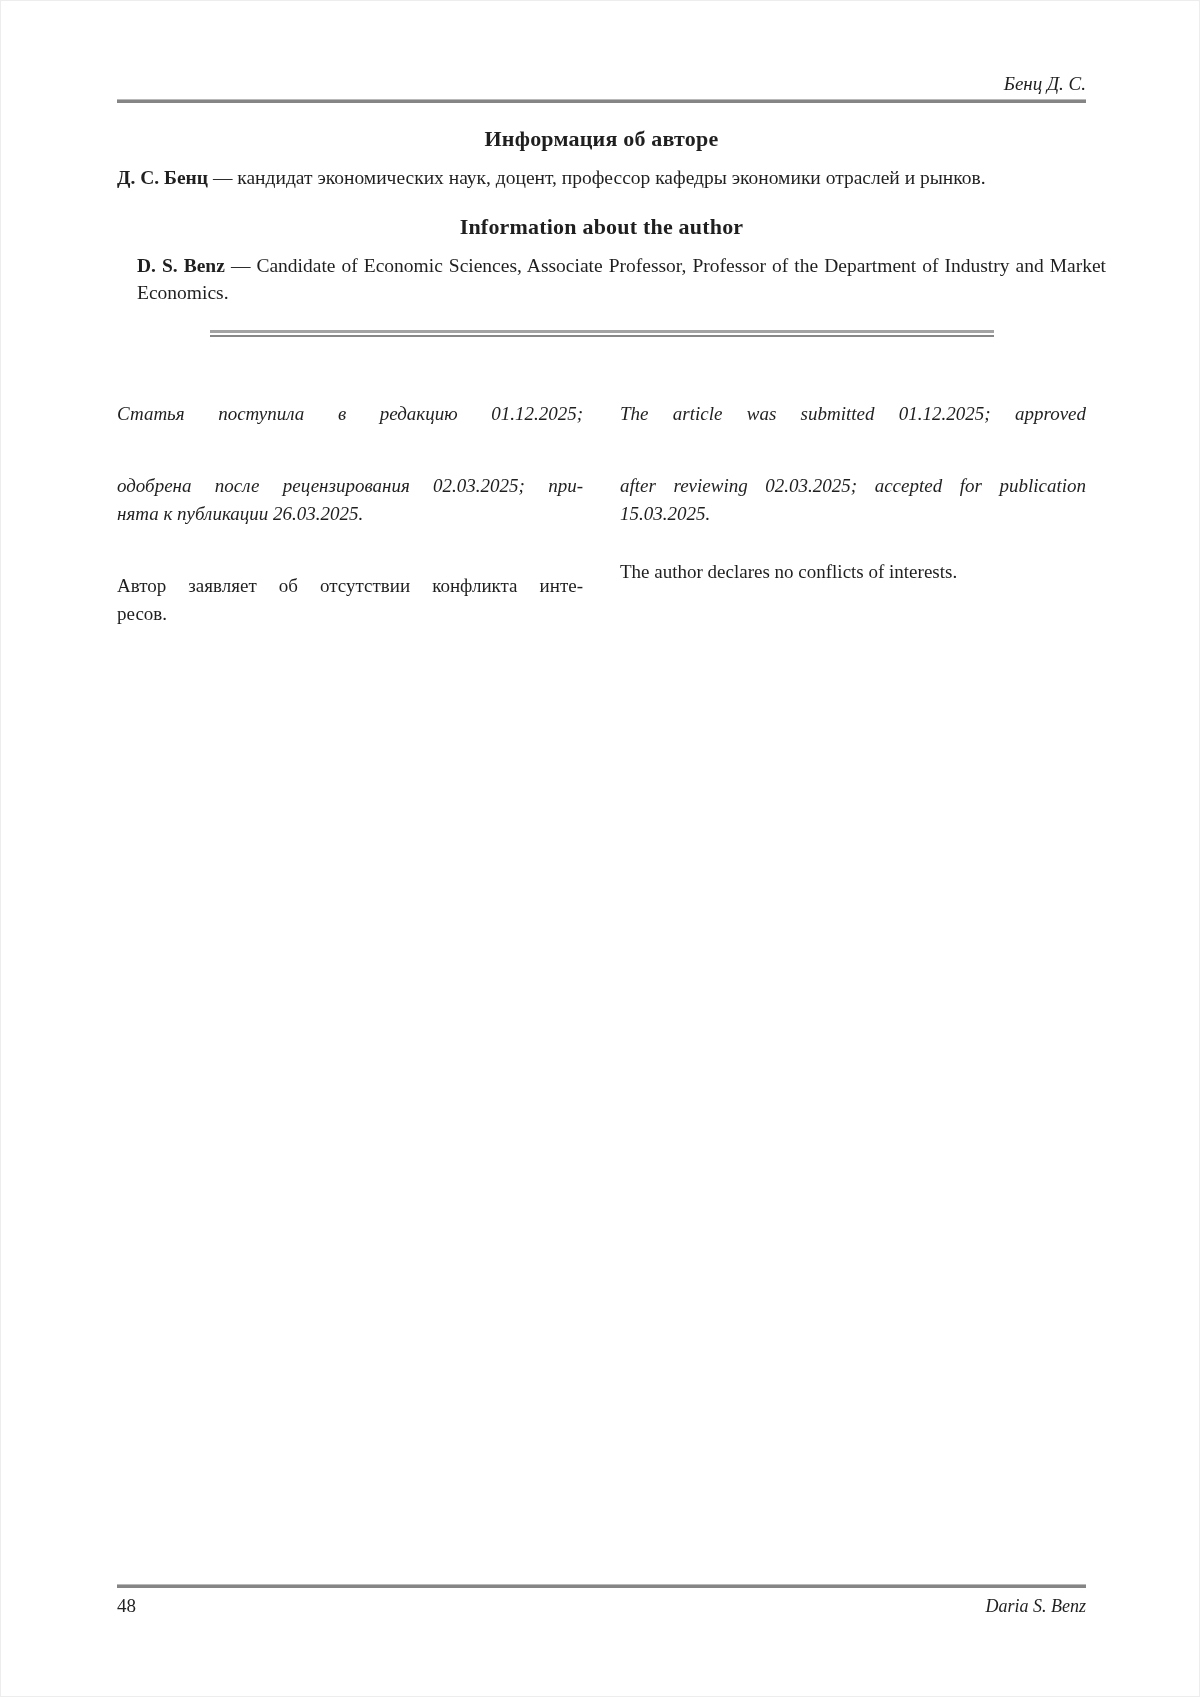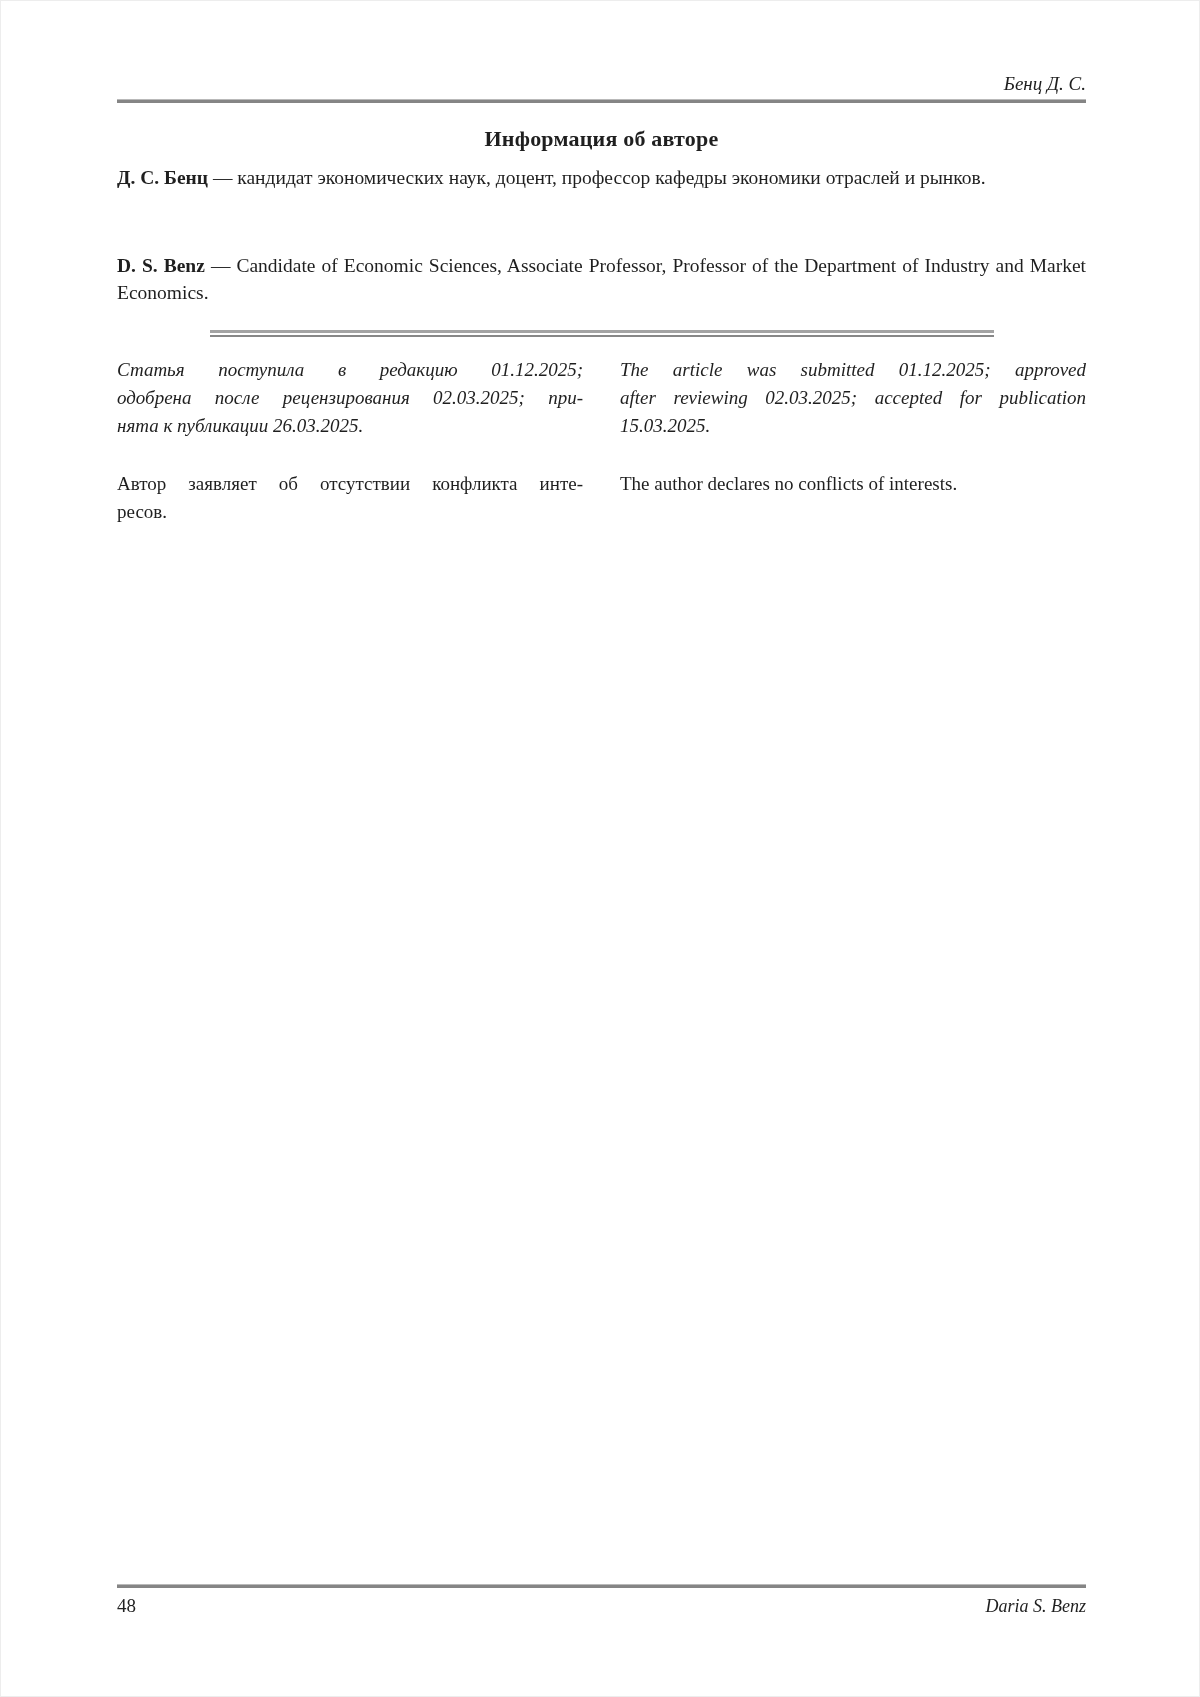--- a/index.html
+++ b/index.html
@@ -45,21 +45,21 @@
   }
   .heading-ru { top: 111px; }
   .heading-en { top: 199px; }
 
   .author-par {
     font-size: 19.5px;
     line-height: 27px;
     text-align: justify;
   }
   .author-par-ru { top: 144px; }
-  .author-par-en { top: 232px; }
+  .author-par-en { top: 232px; margin-left: 20px; }
   .author-par b { font-weight: bold; }
 
   .double-rule {
     top: 330px;
     left: 210px;
     width: 784px;
   }
   .double-rule .dl { height: 2.5px; }
   .double-rule .dl-top    { background: #a3a3a3; margin-bottom: 2px; }
   .double-rule .dl-bottom { background: #878787; }
@@ -76,20 +76,21 @@
   }
   .conflict {
     margin-top: 30px;
     font-size: 19px;
   }
   .line { line-height: 28px; white-space: nowrap; }
   .line.jl {
     white-space: normal;
     text-align: justify;
     text-align-last: justify;
+    margin-top: 44px;
   }
 
   .footer-row {
     top: 1593px;
     display: flex;
     justify-content: space-between;
     align-items: baseline;
     font-size: 19px;
     line-height: 26px;
     gap: 24px;
@@ -102,20 +103,21 @@
 <div class="page">
 
   <div class="abs running-head">Бенц Д. С.</div>
 
   <div class="abs rule rule-top"></div>
 
   <h1 class="abs heading heading-ru">Информация об авторе</h1>
 
   <p class="abs author-par author-par-ru"><b>Д. С. Бенц</b><span> — кандидат экономических наук, доцент, профессор кафедры экономики отраслей и рынков.</span></p>
 
+  <h1 class="abs heading heading-en">Information about the author</h1>
 
   <p class="abs author-par author-par-en"><b>D. S. Benz</b><span> — Candidate of Economic Sciences, Associate Professor, Professor of the Department of Industry and Market Economics.</span></p>
 
   <div class="abs double-rule">
     <div class="dl dl-top"></div>
     <div class="dl dl-bottom"></div>
   </div>
 
   <div class="abs columns">
     <div class="col">

